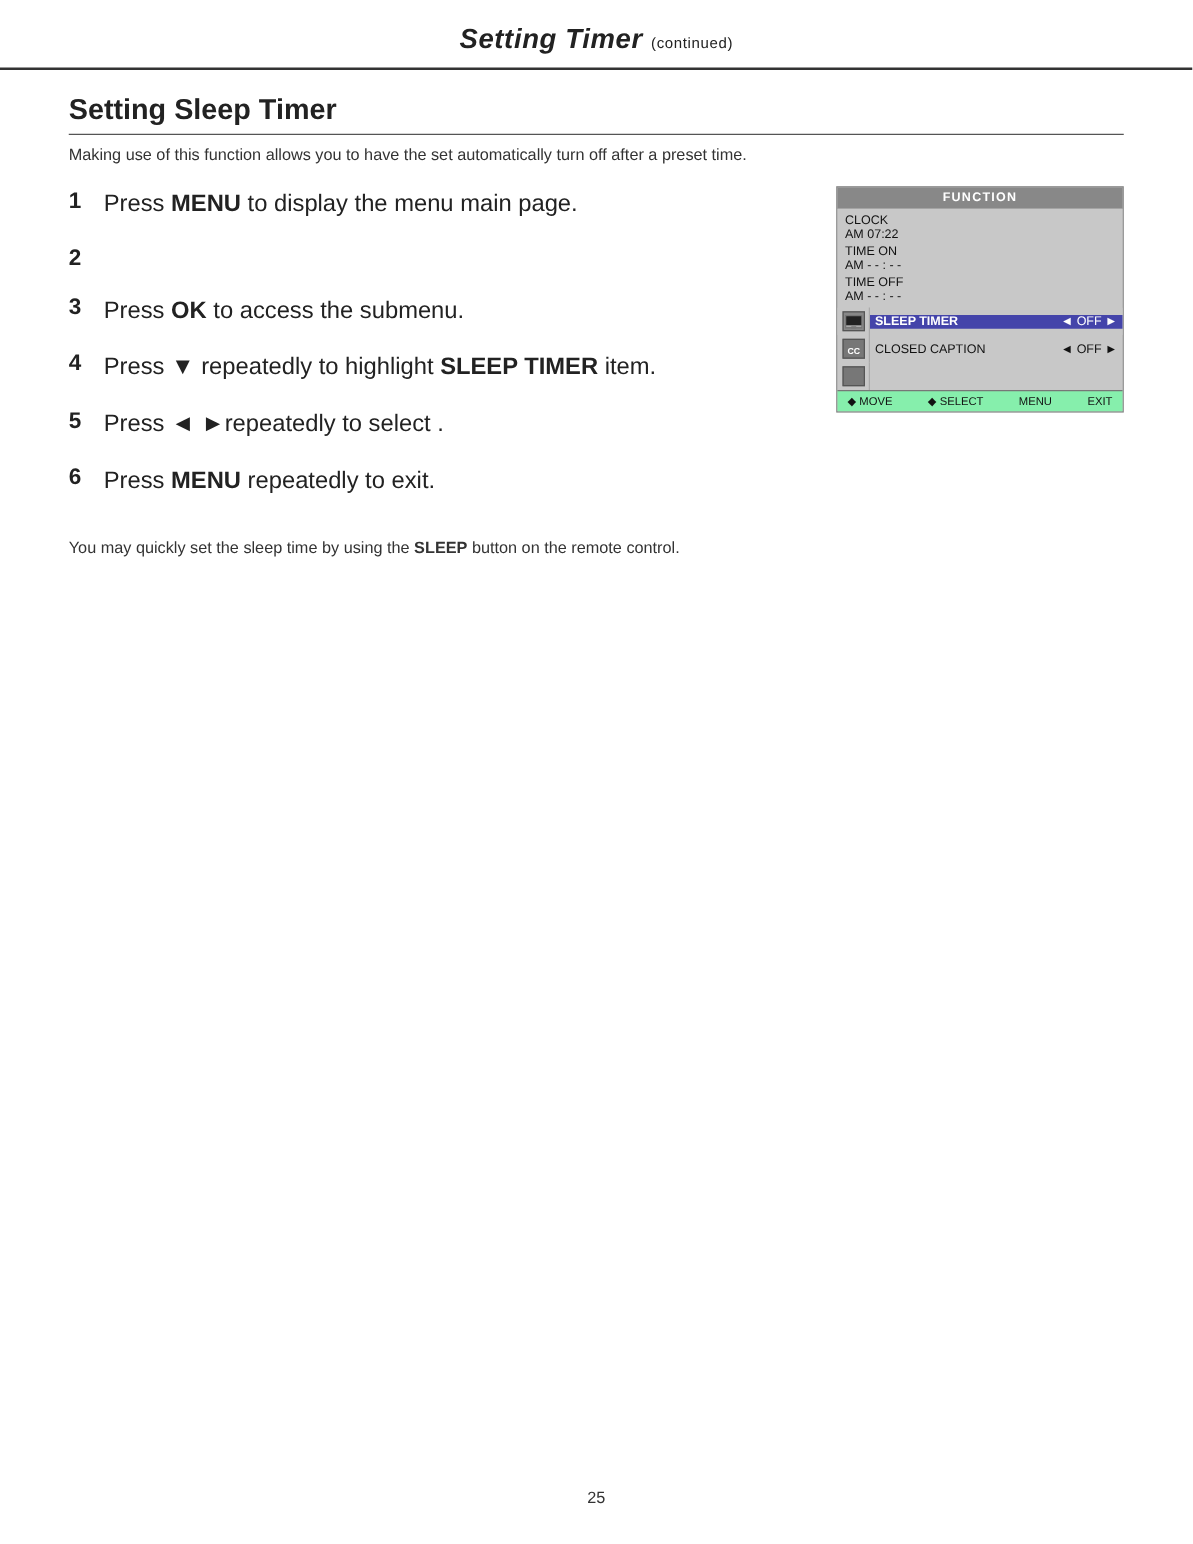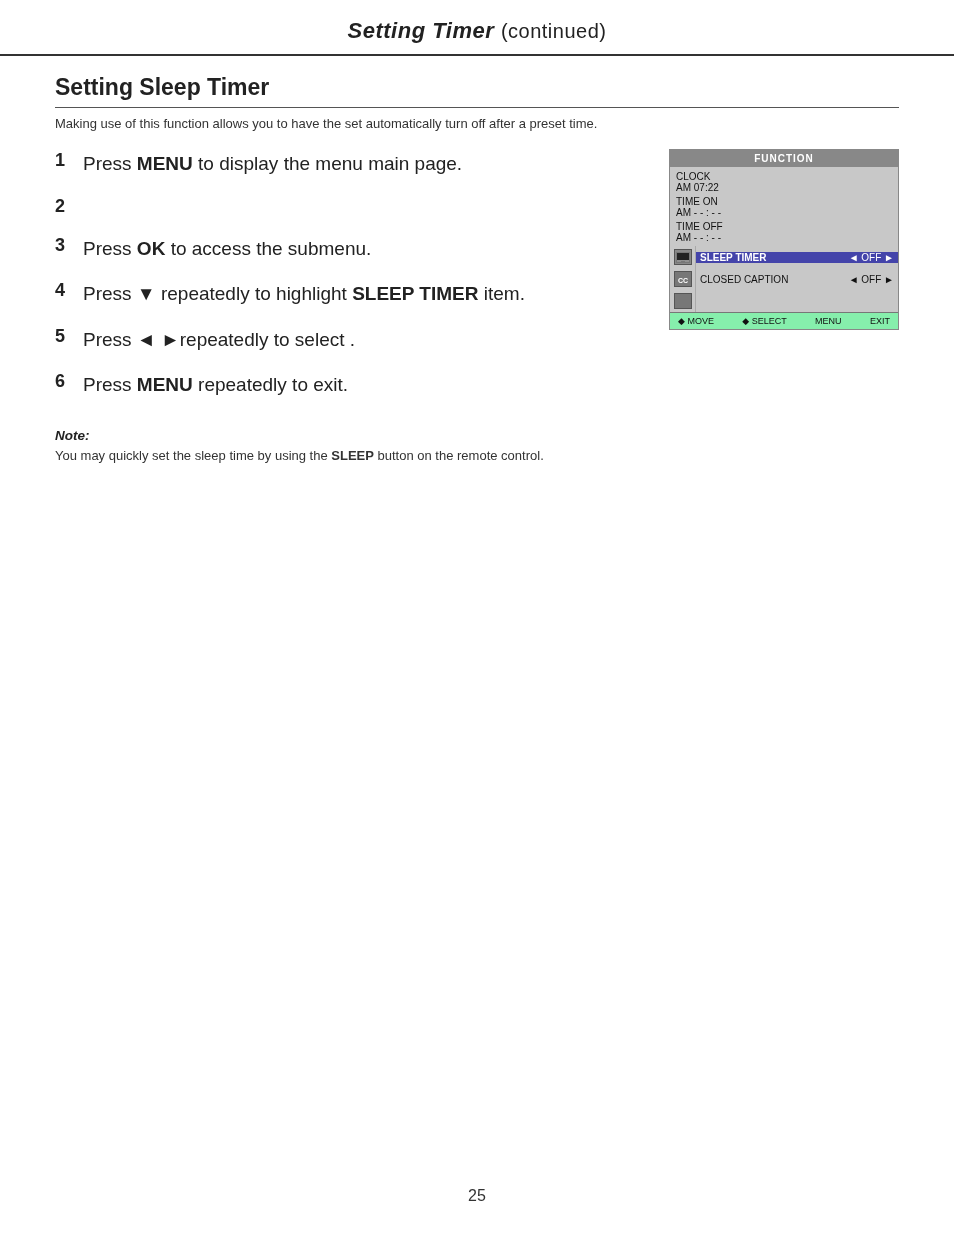--- a/index.html
+++ b/index.html
@@ -19,21 +19,21 @@
       padding: 18px 60px 10px;
       border-bottom: 2px solid #333;
       margin-bottom: 18px;
     }
     .page-header h1 {
       font-size: 22px;
       font-weight: bold;
       letter-spacing: 0.5px;
     }
     .page-header h1 .bold { font-weight: bold; font-style: italic; }
-    .page-header h1 .continued { font-size: 20px; font-weight: normal; }
+    .page-header h1 .continued { font-size: 12px; font-weight: normal; }
 
     
     .section-title {
       font-size: 23px;
       font-weight: bold;
       margin: 0 55px 6px;
       padding-bottom: 6px;
       border-bottom: 1px solid #555;
     }
 
@@ -188,21 +188,21 @@
     .tv-icon-row.highlighted {
       background: #c8c8c8;
     }
 
     
     .page-number {
       text-align: center;
       position: absolute;
       bottom: 30px;
       width: 100%;
-      font-size: 16px;
+      font-size: 13px;
       color: #333;
     }
   </style>
 </head>
 <body>
 
 <div class="page-header">
   <h1>
     <span class="bold"><em>Setting Timer</em></span>
     <span class="continued"> (continued)</span>
@@ -324,19 +324,18 @@
       <span>◆ MOVE</span>
       <span>◆ SELECT</span>
       <span>MENU</span>
       <span>EXIT</span>
     </div>
   </div>
 
 </div>
 
 <div class="note-section">
-  <div class="note-title">Note:</div>
   <div class="note-text">
     You may quickly set the sleep time by using the <span class="bold">SLEEP</span> button on the remote control.
   </div>
 </div>
 
 <div class="page-number">25</div>
 
 </body></html>

